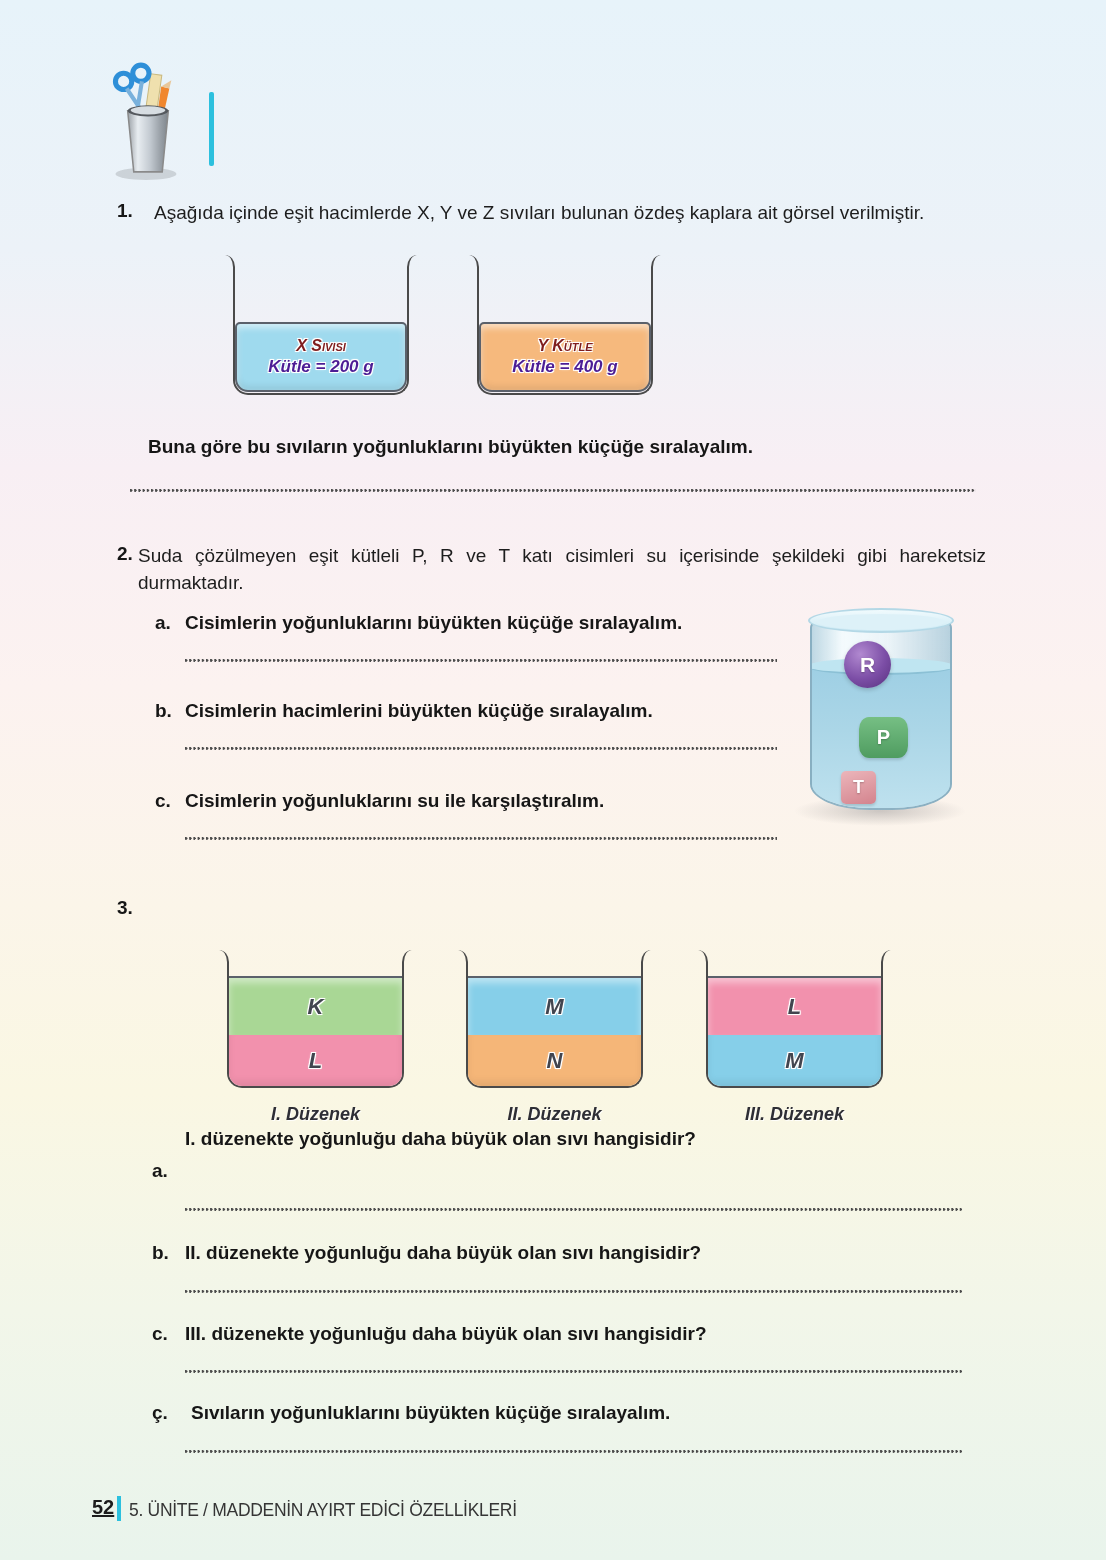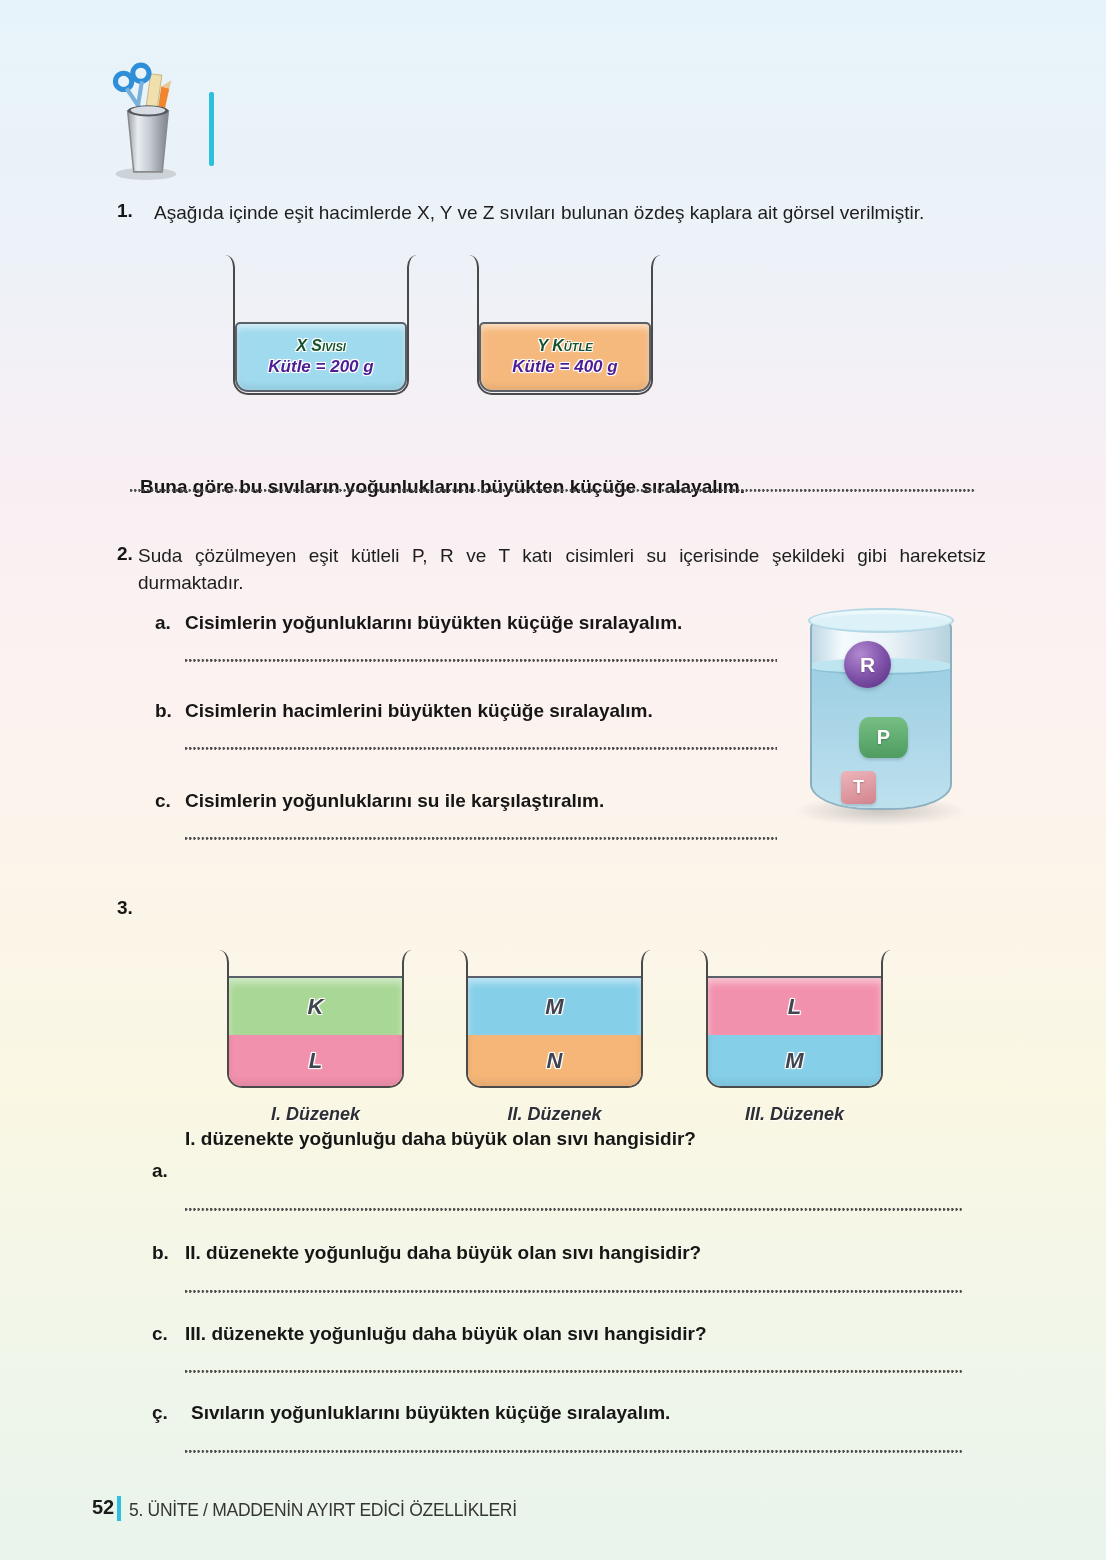--- a/index.html
+++ b/index.html
@@ -34,21 +34,21 @@
   .lip-r{ right:-9px; border-left:2.5px solid #4a4a4a; border-bottom-left-radius:10px 12px; transform:scaleY(-1); }
   .beaker-body{ position:absolute; top:13px; left:0; right:0; bottom:0;
     border-left:2.5px solid #4a4a4a; border-right:2.5px solid #4a4a4a; border-bottom:2.5px solid #4a4a4a;
     border-radius:0 0 15px 15px; overflow:hidden; }
   
   .q1-beaker{ width:176px; height:140px; top:255px; }
   .q1-liquid{ position:absolute; left:0px; right:0px; bottom:1px; height:70px;
     border:2px solid #5b616b; border-radius:5px 5px 13px 13px;
     box-shadow:inset 0 4px 6px rgba(255,255,255,.55), inset 0 -4px 6px rgba(0,0,0,.08);
     display:flex; flex-direction:column; align-items:center; justify-content:center; gap:2px; }
-  .liq-name{ font-size:16px; font-weight:bold; font-style:italic; font-variant:small-caps; color:#14532d;
+  .liq-name{ font-size:16px; font-weight:bold; font-style:italic; font-variant:small-caps; color:#7f1d1d;
     text-shadow:-1px -1px 0 #fff,1px -1px 0 #fff,-1px 1px 0 #fff,1px 1px 0 #fff,0 0 3px #fff;text-align:center; }
   .liq-mass{ font-size:17px; font-weight:bold; font-style:italic; color:#4c1d95;
     text-shadow:-1px -1px 0 #fff,1px -1px 0 #fff,-1px 1px 0 #fff,1px 1px 0 #fff,0 0 3px #fff; }
   
   .q3-beaker{ width:177px; height:138px; top:950px; }
   .stack{ position:absolute; left:0; right:0; bottom:0; top:13px; border-top:2px solid #5b616b; }
   .layer{ position:absolute; left:0; right:0; display:flex; align-items:center; justify-content:center; }
   .layer-top{ top:0; height:57px; box-shadow:inset 0 5px 7px rgba(255,255,255,.45); }
   .layer-bottom{ top:57px; bottom:0; box-shadow:inset 0 -5px 7px rgba(0,0,0,.07); }
   .layer-label{ font-size:22px; font-weight:bold; font-style:italic; color:#42454f;
@@ -76,21 +76,21 @@
   .obj-p{ left:47px; top:97px; width:49px; height:41px; border-radius:10px/12px; font-size:20px;
     background:linear-gradient(180deg,#76bf84,#4f9c60); box-shadow:0 2px 3px rgba(0,0,0,.15); }
   .obj-t{ left:29px; top:151px; width:35px; height:33px; border-radius:5px; font-size:18px;
     background:linear-gradient(160deg,#ecb6bb,#d3838d); box-shadow:0 2px 3px rgba(0,0,0,.15); }
   .cyl-rim{ position:absolute; top:0; left:0; width:146px; height:25px; border-radius:50%;
     background:linear-gradient(#f0fafd,#cdeaf4); border:2px solid #b4d8e6; }
   .cyl-rim-inner{ position:absolute; top:4px; left:7px; width:128px; height:16px; border-radius:50%;
     background:#ddf1f8; }
 
   
-  .foot-num{ left:92px; top:1496px; font-size:20px; font-weight:bold; color:#1c1c1c; }
+  .foot-num{ left:92px; top:1496px; font-size:20px; font-weight:bold; color:#1c1c1c;text-decoration:underline; }
   .foot-bar{ left:117px; top:1496px; width:4px; height:25px; background:#2cc0de; }
   .foot-text{ left:129px; top:1500px; font-size:17.5px; color:#353535; letter-spacing:-.3px; }
 </style>
 </head>
 <body>
 
 <div class="page">
 
   <div class="abs" style="left:96px; top:58px;">
     <svg width="104" height="122" viewBox="0 0 100 120">
@@ -136,21 +136,21 @@
     <span class="lip lip-l"></span>
     <span class="lip lip-r"></span>
     <div class="beaker-body">
       <div class="q1-liquid" style="background: rgb(246, 185, 125);">
         <div class="liq-name">Y Kütle</div>
         <div class="liq-mass">Kütle = 400 g</div>
       </div>
     </div>
   </div>
 
-  <div class="abs qprompt" style="left:140px; top:436px;margin-top:40px;">Buna göre bu sıvıların yoğunluklarını büyükten küçüğe sıralayalım.</div>
+  <div class="abs qprompt" style="left:148px; top:436px;">Buna göre bu sıvıların yoğunluklarını büyükten küçüğe sıralayalım.</div>
   <div class="abs dotline" style="left:130px; top:489px; width:846px;"></div>
 
   <div class="abs qnum" style="left:117px; top:543px;">2.</div>
   <div class="abs qtext" style="left:138px; top:543px; width:848px;">Suda çözülmeyen eşit kütleli P, R ve T katı cisimleri su içerisinde şekildeki gibi hareketsiz durmaktadır.</div>
 
   <div class="abs item-letter" style="left:155px; top:612px;">a.</div>
   <div class="abs item-text" style="left:185px; top:612px;">Cisimlerin yoğunluklarını büyükten küçüğe sıralayalım.</div>
   <div class="abs dotline" style="left:185px; top:659px; width:592px;"></div>
 
   <div class="abs item-letter" style="left:155px; top:700px;">b.</div>

